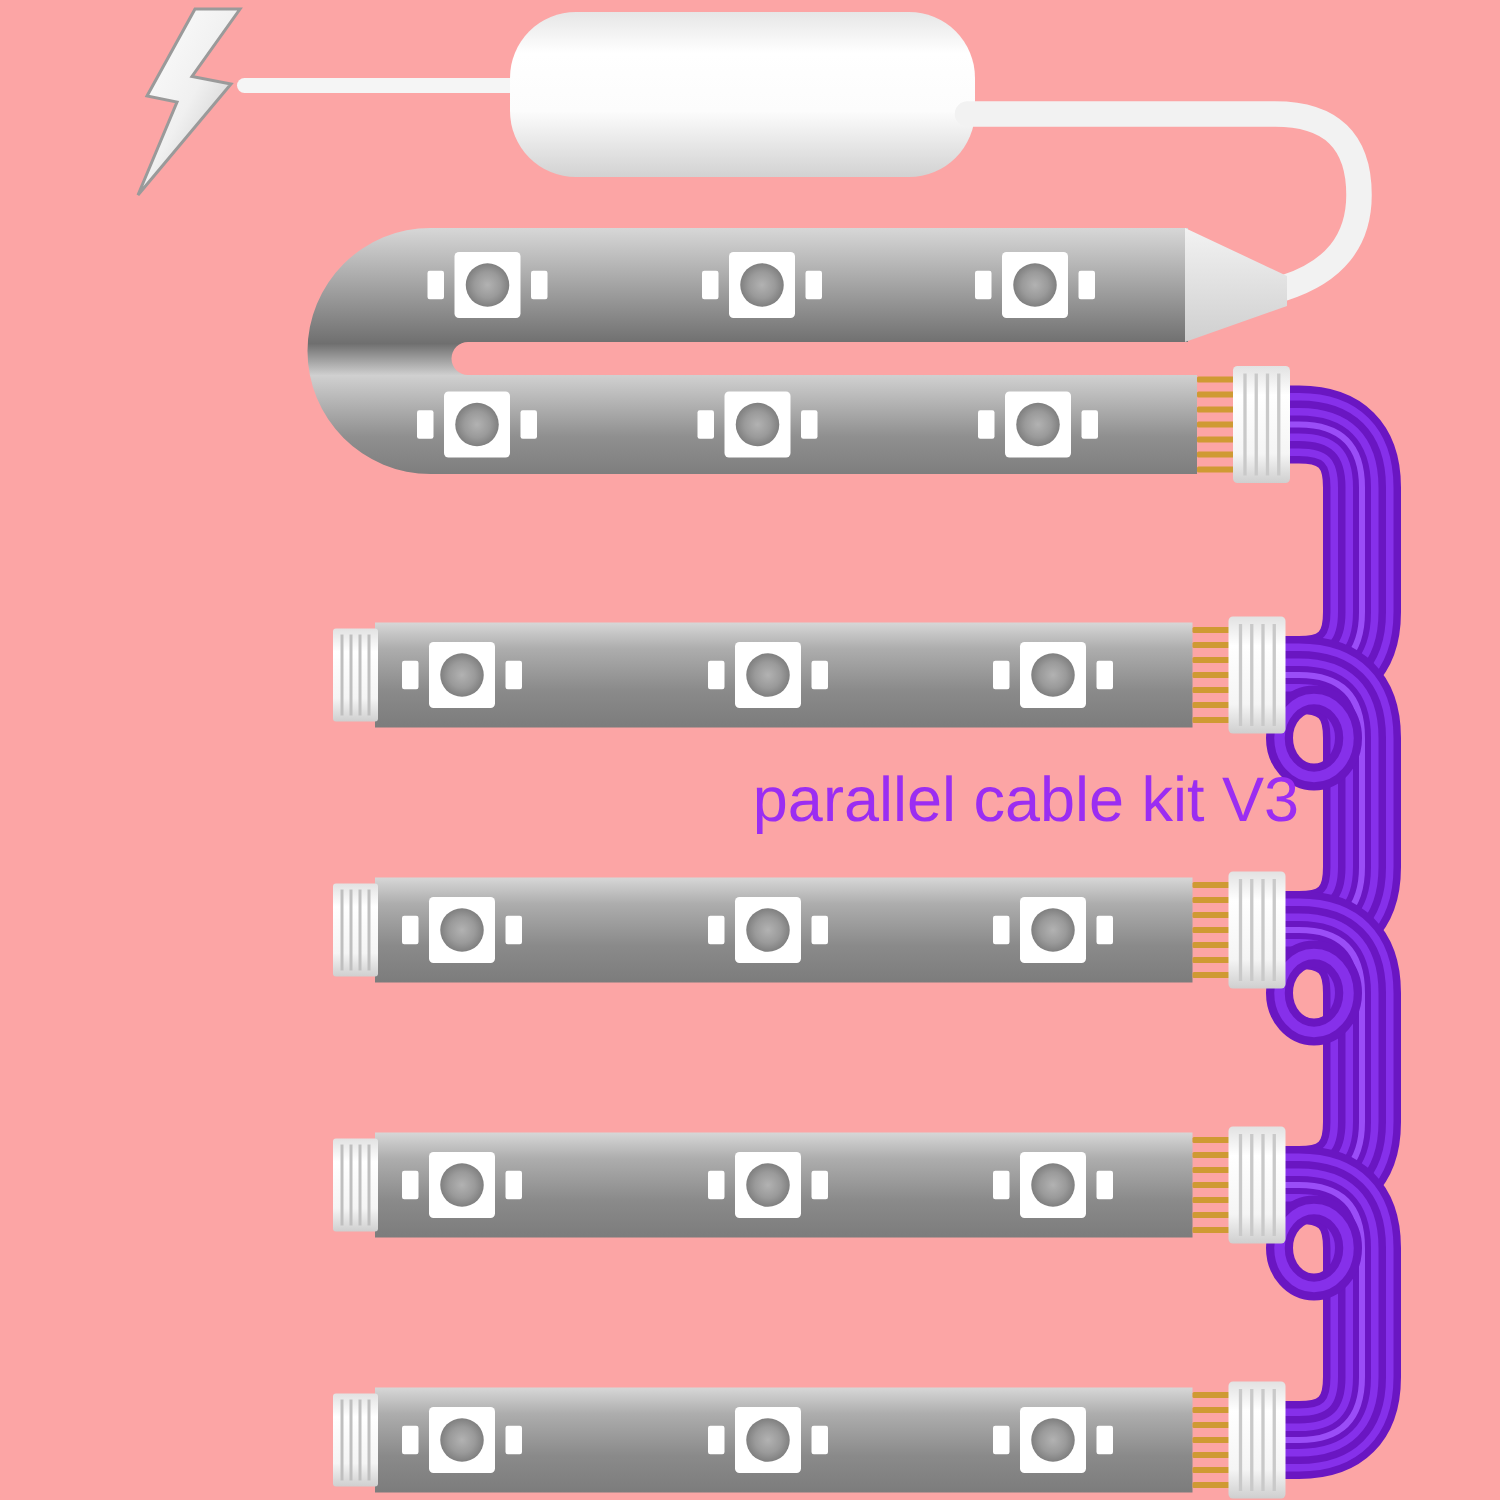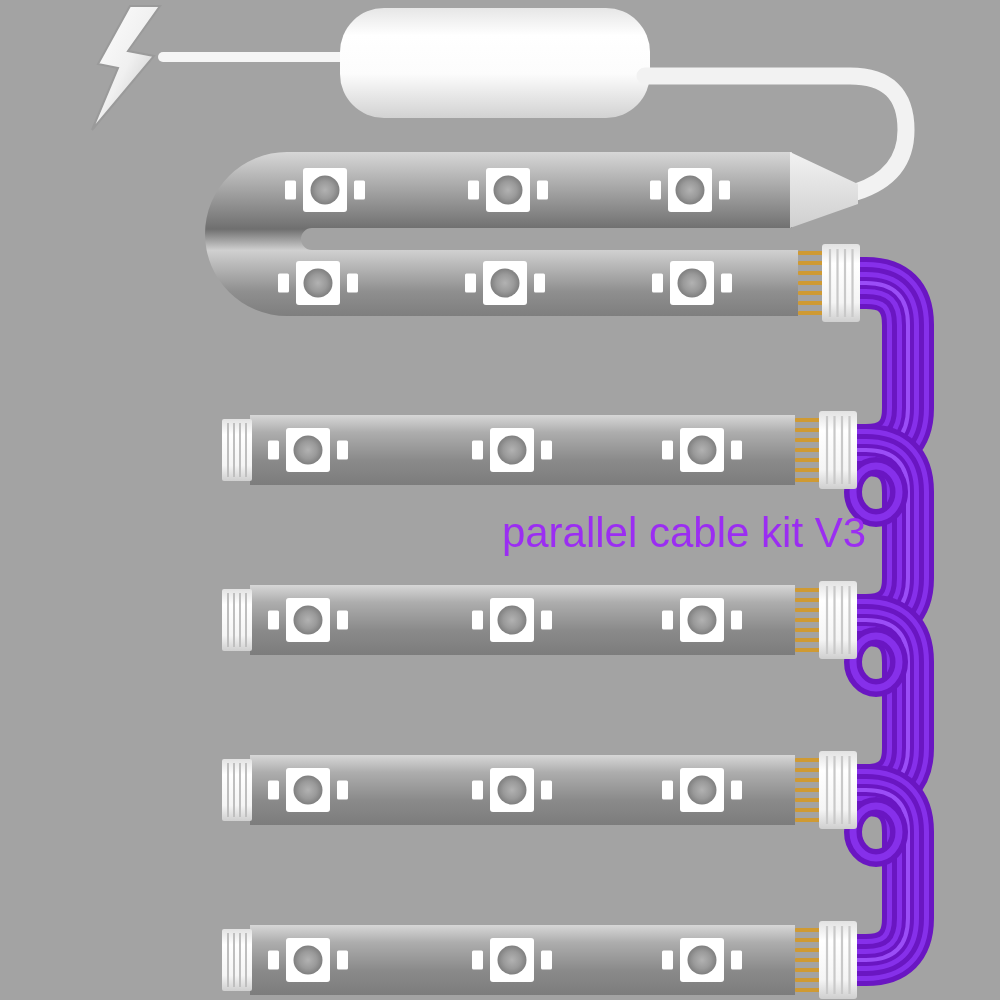--- a/index.html
+++ b/index.html
@@ -1,16 +1,16 @@
 <!DOCTYPE html>
 <html><head>
 <meta charset="utf-8">
 <style>
   html,body{margin:0;padding:0;background:#000;}
-  .stage{position:relative;width:1000px;height:1000px;background:#a3a3a3;overflow:hidden;}
+  .stage{position:relative;width:1000px;height:1000px;background:#fca5a5;overflow:hidden;}
   svg{display:block;}
   .kit-label{font-family:"Liberation Sans",sans-serif;font-size:42px;font-weight:500;}
 </style>
 </head>
 <body>
 
 <div class="stage">
 <svg viewBox="0 0 1000 1000" width="1000" height="1000" xmlns="http://www.w3.org/2000/svg">
   <defs>
     <linearGradient id="gBolt" x1="0" y1="0" x2="1" y2="1">

